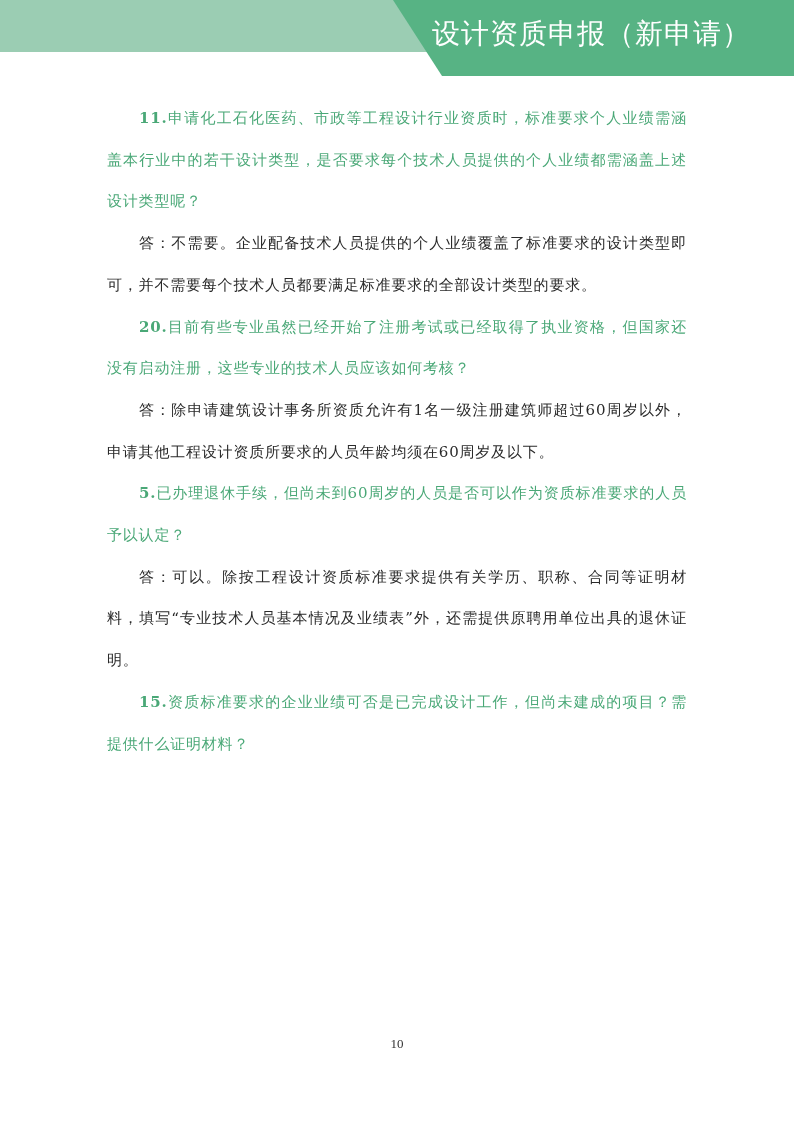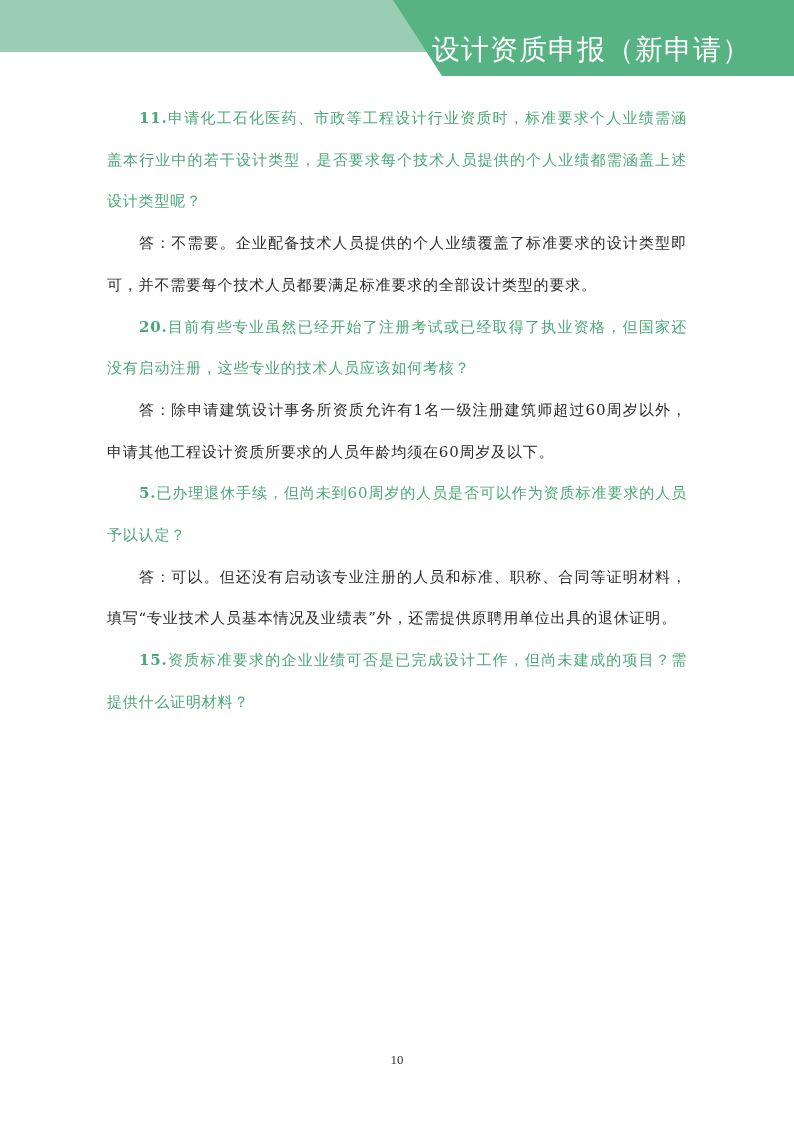--- a/index.html
+++ b/index.html
@@ -35,21 +35,20 @@
       position: absolute;
       left: 432px;
       top: 14px;
       width: 340px;
       font-family: "DejaVu Sans", "Liberation Sans", sans-serif;
       font-size: 28px;
       line-height: 40px;
       color: #ffffff;
       letter-spacing: 1px;
       white-space: nowrap;
-      margin-top: 16px;
     }
     .content {
       position: absolute;
       left: 107px;
       top: 98px;
       width: 580px;
     }
     .para {
       margin: 0;
       font-size: 15px;
@@ -67,33 +66,32 @@
     }
     .page-number {
       position: absolute;
       left: 0;
       width: 794px;
       top: 1036px;
       text-align: center;
       font-family: "Liberation Serif", "DejaVu Serif", serif;
       font-size: 13px;
       color: #333333;
-      margin-top: 16px;
     }
   </style>
 </head>
 <body>
 
 <div class="header-light"></div>
 <div class="header-dark"></div>
 <div class="header-title">设计资质申报（新申请）</div>
 
 <div class="content">
   <p class="para question"><span class="q-num">11.</span><span>申请化工石化医药、市政等工程设计行业资质时，标准要求个人业绩需涵盖本行业中的若干设计类型，是否要求每个技术人员提供的个人业绩都需涵盖上述设计类型呢？</span></p>
   <p class="para answer">答：不需要。企业配备技术人员提供的个人业绩覆盖了标准要求的设计类型即可，并不需要每个技术人员都要满足标准要求的全部设计类型的要求。</p>
   <p class="para question"><span class="q-num">20.</span><span>目前有些专业虽然已经开始了注册考试或已经取得了执业资格，但国家还没有启动注册，这些专业的技术人员应该如何考核？</span></p>
   <p class="para answer">答：除申请建筑设计事务所资质允许有1名一级注册建筑师超过60周岁以外，申请其他工程设计资质所要求的人员年龄均须在60周岁及以下。</p>
   <p class="para question"><span class="q-num">5.</span><span>已办理退休手续，但尚未到60周岁的人员是否可以作为资质标准要求的人员予以认定？</span></p>
-  <p class="para answer">答：可以。但还没有启动该专业注册的人员和标准、职称、合同等证明材料，填写“专业技术人员基本情况及业绩表”外，还需提供原聘用单位出具的退休证明。</p>
+  <p class="para answer">答：可以。除按工程设计资质标准要求提供有关学历、职称、合同等证明材料，填写“专业技术人员基本情况及业绩表”外，还需提供原聘用单位出具的退休证明。</p>
   <p class="para question"><span class="q-num">15.</span><span>资质标准要求的企业业绩可否是已完成设计工作，但尚未建成的项目？需提供什么证明材料？</span></p>
 </div>
 
 <div class="page-number">10</div>
 
 </body></html>

